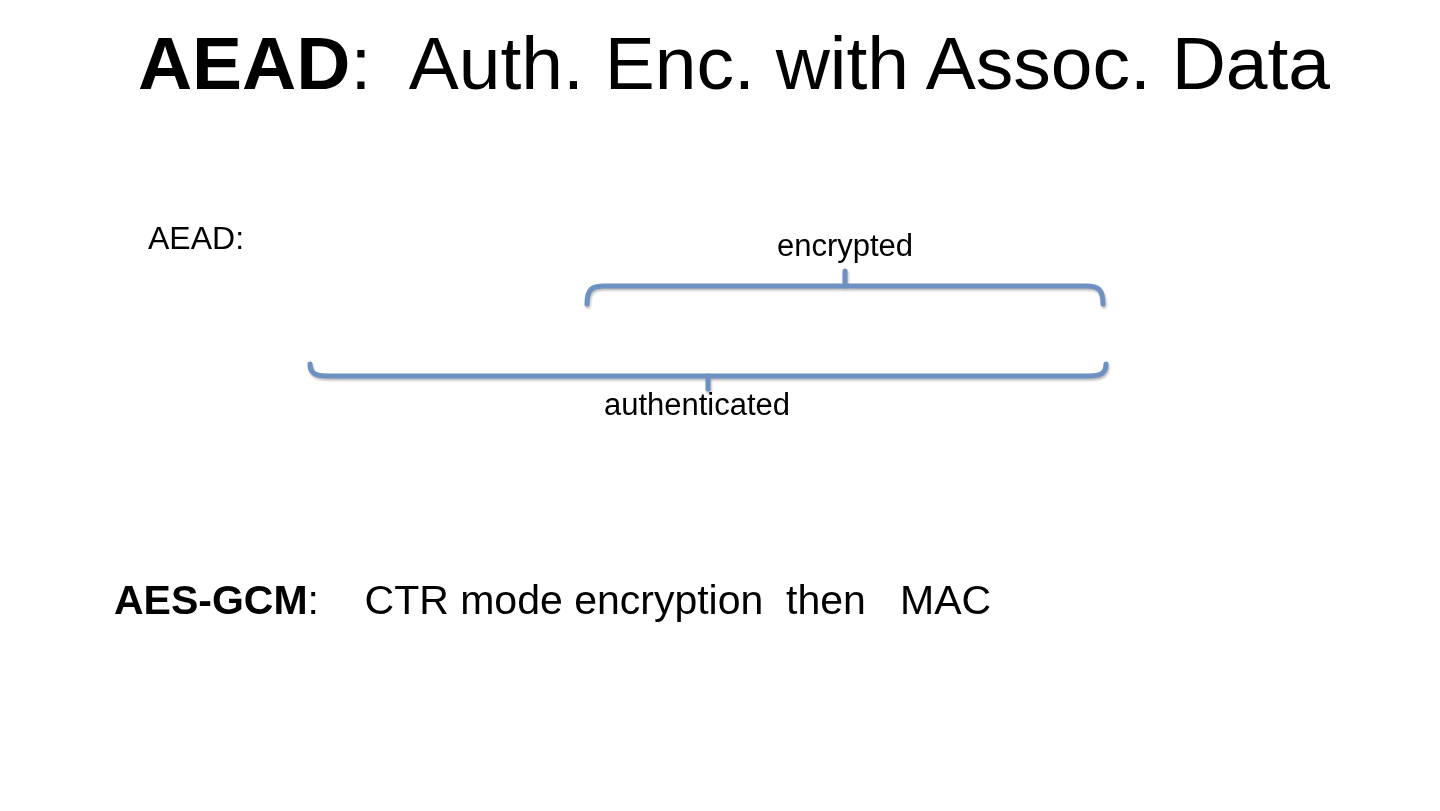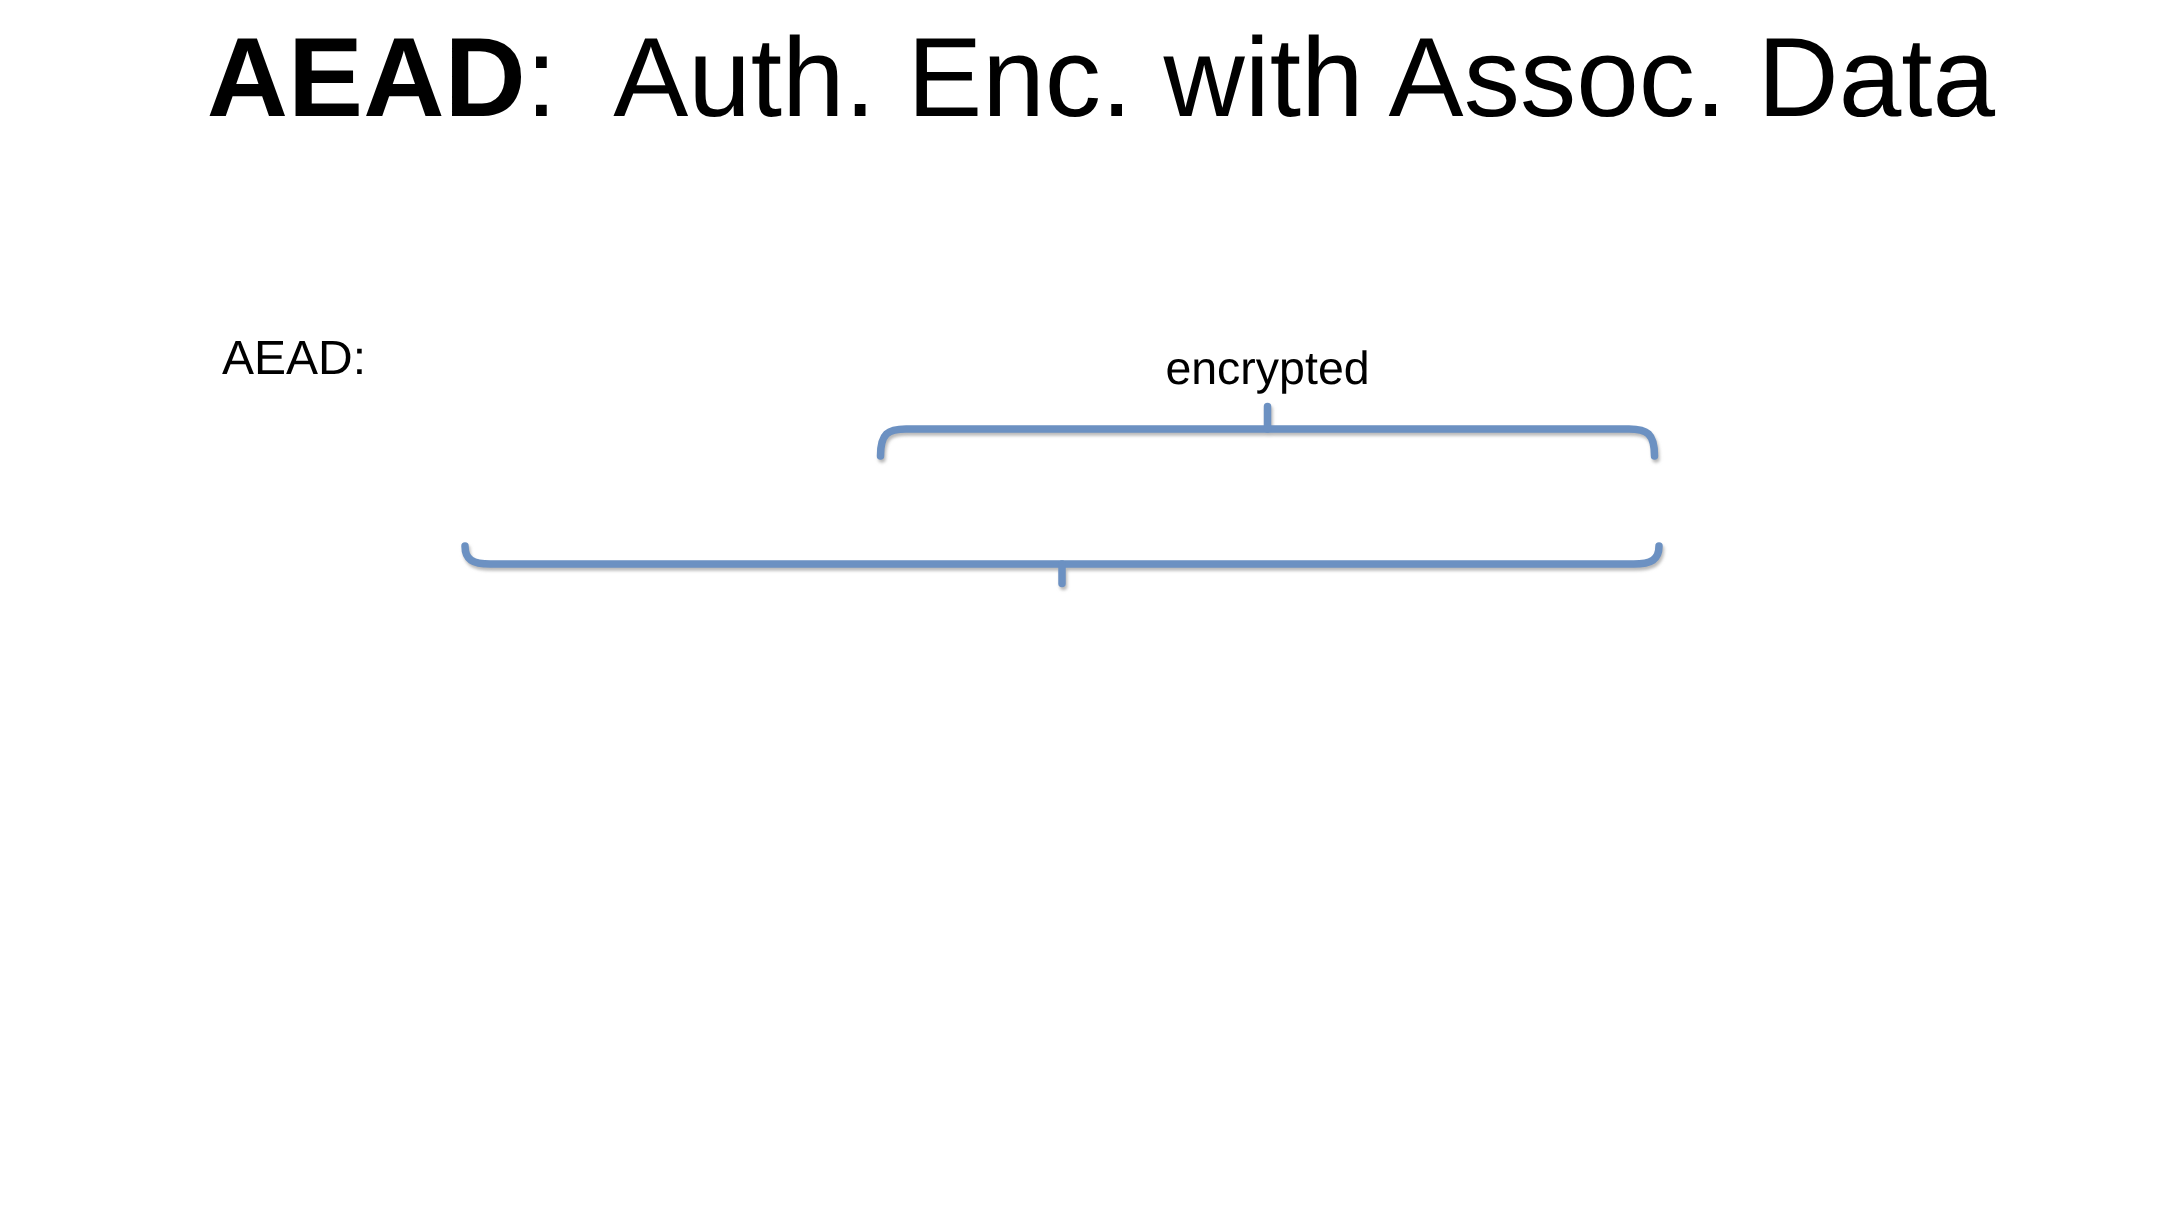--- a/index.html
+++ b/index.html
@@ -16,21 +16,21 @@
     position: relative;
     width: 1440px;
     height: 811px;
     background: var(--bg);
     overflow: hidden;
     font-family: "Liberation Sans", sans-serif;
     color: var(--text);
   }
   .title {
     position: absolute;
-    left: 0; top: 8px;
+    left: 0; top: 20px;
     width: 100%;
     text-align: center;
     font-size: 75px;
     font-weight: 400;
     line-height: 1.15;
     letter-spacing: 0px;
     color: var(--text);
     white-space: pre;
     padding-left: 28px;
   }
@@ -131,16 +131,18 @@
     <path d="M 262,19 L 262,4"></path>
   </svg>
 
 
 
   <svg class="brace-svg brace-bottom brace-shadow" width="804" height="36" viewBox="0 0 804 36">
     <path d="M 4,3 C 4,12 9,15 21,15 L 783,15 C 795,15 800,12 800,3"></path>
     <path d="M 402,15 L 402,28"></path>
   </svg>
 
+  <div class="auth-label">authenticated</div>
 
+  <div class="gcm-line"><span class="b">AES-GCM</span><span class="pre">:    CTR mode encryption  then   MAC</span></div>
 
 
 </div>
 
 </body></html>

